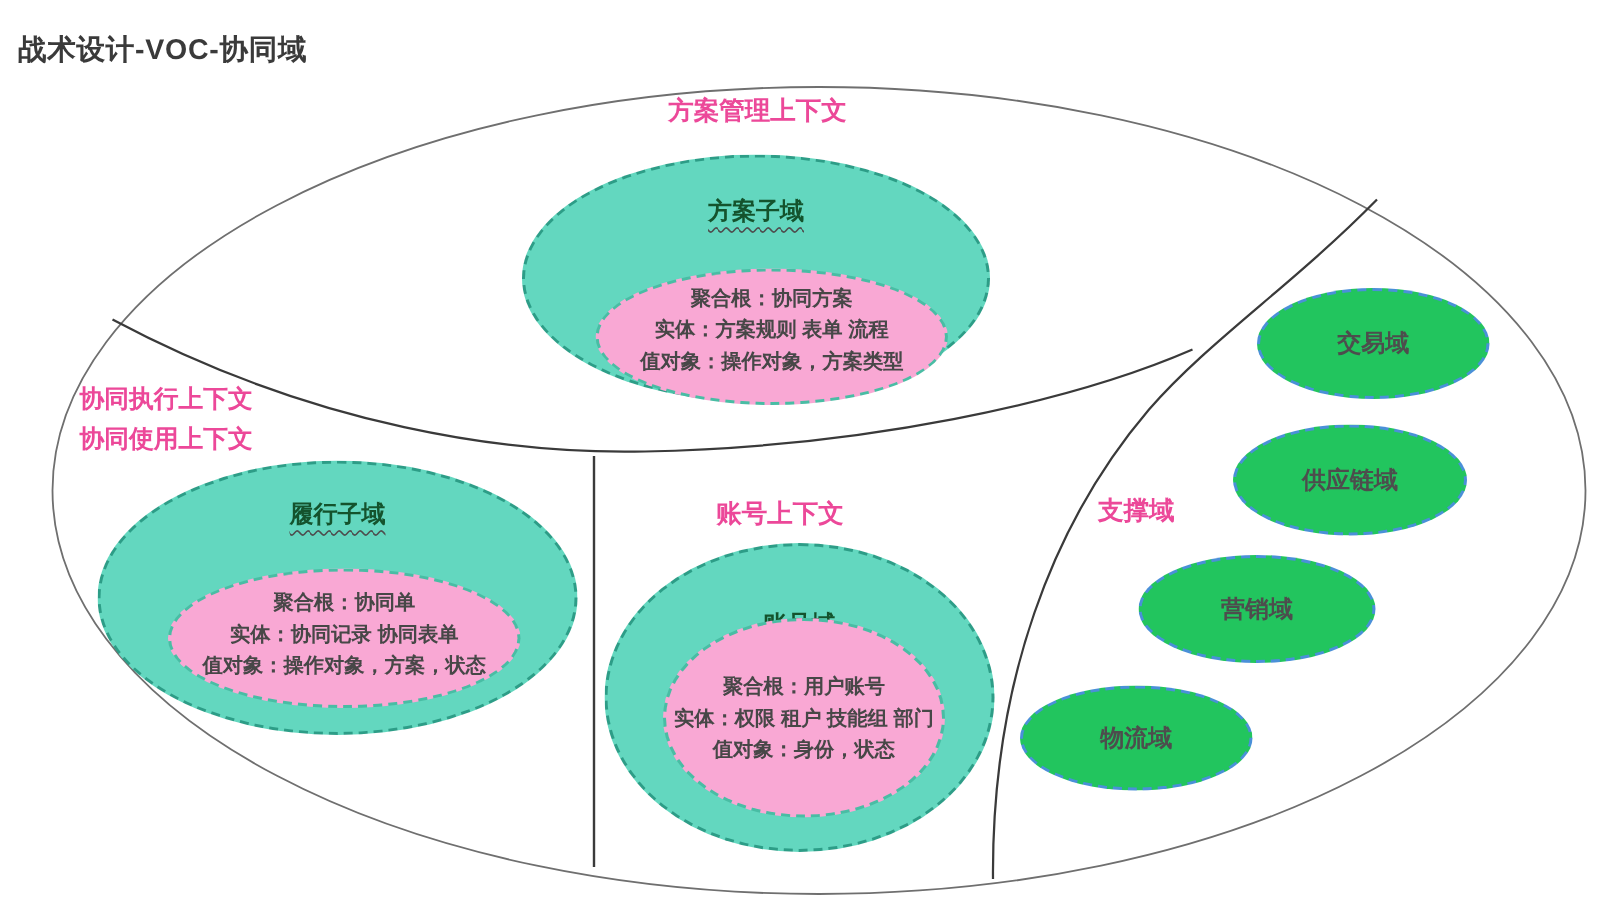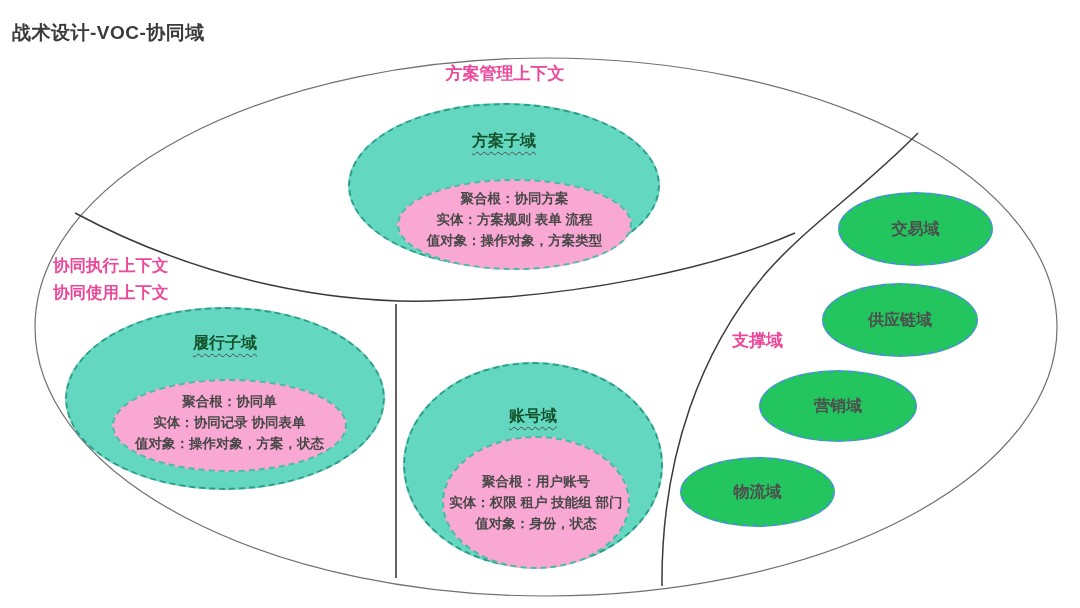--- a/index.html
+++ b/index.html
@@ -52,20 +52,21 @@
     <path d="M 75 213 C 210 285 340 303 430 301 C 575 298 712 269 795 233" fill="none" stroke="#3a3a3a" stroke-width="1.5"></path>
     <path d="M 396 304 L 396 578" fill="none" stroke="#3a3a3a" stroke-width="1.6"></path>
     <path d="M 918 133 C 862 190 806 227 766 273 C 702 348 661 455 662 586" fill="none" stroke="#3a3a3a" stroke-width="1.5"></path>
   </svg>
 
   <div class="page-title">战术设计-VOC-协同域</div>
 
   <div class="region-label centered" style="left:405px; top:62px; width:200px;">方案管理上下文</div>
   <div class="region-label" style="left:53px; top:255px; font-size:16.5px;">协同执行上下文</div>
   <div class="region-label" style="left:53px; top:282px; font-size:16.5px;">协同使用上下文</div>
+  <div class="region-label centered" style="left:445px; top:331px; width:150px;">账号上下文</div>
   <div class="region-label" style="left:732px; top:329px;">支撑域</div>
 
   <div class="ellipse teal-outer" style="left:348px; top:103px; width:312px; height:165px;">
     <div class="sub-name" style="top:26px;">方案子域</div>
     <div class="ellipse teal-inner" style="left:47px; top:74px; width:235px; height:91px;">
       <div class="body-text" style="margin-top:-10px;">
         <div>聚合根：协同方案</div>
         <div>实体：方案规则 表单 流程</div>
         <div>值对象：操作对象，方案类型</div>
       </div>
@@ -78,21 +79,21 @@
       <div class="body-text" style="margin-top:-6px;">
         <div>聚合根：协同单</div>
         <div>实体：协同记录 协同表单</div>
         <div>值对象：操作对象，方案，状态</div>
       </div>
     </div>
   </div>
 
   <div class="ellipse teal-outer" style="left:403px; top:362px; width:260px; height:206px;">
     <div class="sub-name" style="top:42px;">账号域</div>
-    <div class="ellipse teal-inner" style="left:37px; top:72px; width:188px; height:133px;">
+    <div class="ellipse teal-inner" style="left:37px; top:48px; width:188px; height:133px;">
       <div class="body-text">
         <div>聚合根：用户账号</div>
         <div>实体：权限 租户 技能组 部门</div>
         <div>值对象：身份，状态</div>
       </div>
     </div>
   </div>
 
   <div class="ellipse blue-ellipse" style="left:838px; top:192px; width:155px; height:74px;">
     <span>交易域</span>

